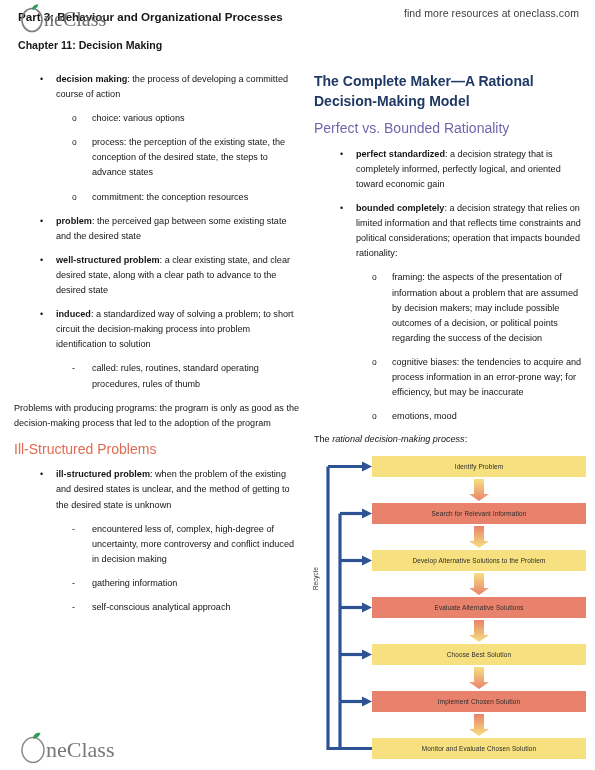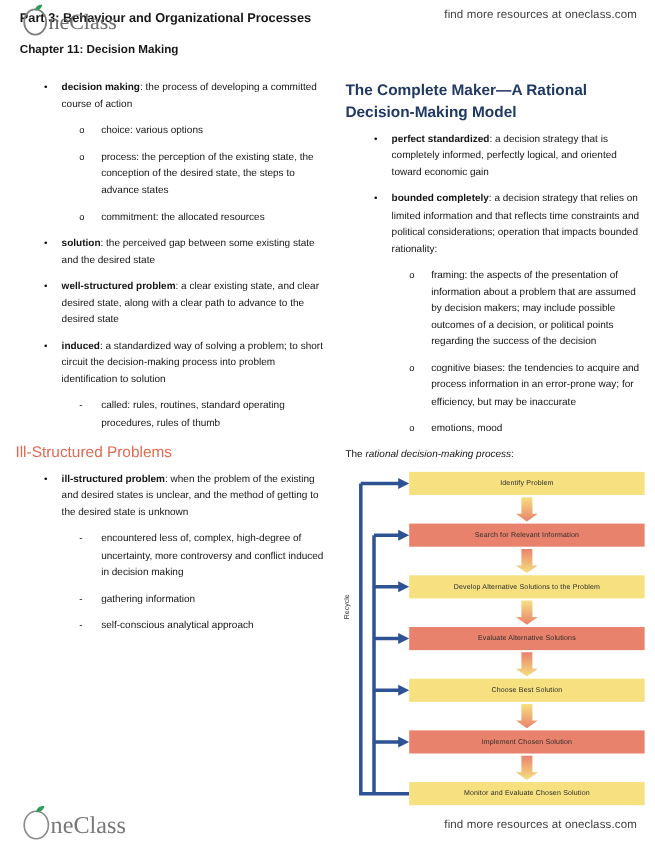--- a/index.html
+++ b/index.html
@@ -151,38 +151,39 @@
             <div class="li lvl2">
               <span class="glyph">o</span>
               <span class="txt">choice: various options</span>
             </div>
             <div class="li lvl2">
               <span class="glyph">o</span>
               <span class="txt">process: the perception of the existing state, the conception of the desired state, the steps to advance states</span>
             </div>
             <div class="li lvl2">
               <span class="glyph">o</span>
-              <span class="txt">commitment: the allocated resources</span>
-            </div>
-            <div class="li lvl1">
-              <span class="glyph">•</span>
-              <span class="txt"><b>solution</b>: the perceived gap between some existing state and the desired state</span>
+              <span class="txt">commitment: the conception resources</span>
+            </div>
+            <div class="li lvl1">
+              <span class="glyph">•</span>
+              <span class="txt"><b>problem</b>: the perceived gap between some existing state and the desired state</span>
             </div>
             <div class="li lvl1">
               <span class="glyph">•</span>
               <span class="txt"><b>well-structured problem</b>: a clear existing state, and clear desired state, along with a clear path to advance to the desired state</span>
             </div>
             <div class="li lvl1">
               <span class="glyph">•</span>
               <span class="txt"><b>induced</b>: a standardized way of solving a problem; to short circuit the decision-making process into problem identification to solution</span>
             </div>
             <div class="li lvl2d">
               <span class="glyph">-</span>
               <span class="txt">called: rules, routines, standard operating procedures, rules of thumb</span>
             </div>
+            <p class="para"><span class="ul">Problems with producing programs</span>: the program is only as good as the decision-making process that led to the adoption of the program</p>
             <h3 class="sec coral">Ill-Structured Problems</h3>
             <div class="li lvl1">
               <span class="glyph">•</span>
               <span class="txt"><b>ill-structured problem</b>: when the problem of the existing and desired states is unclear, and the method of getting to the desired state is unknown</span>
             </div>
             <div class="li lvl2d">
               <span class="glyph">-</span>
               <span class="txt">encountered less of, complex, high-degree of uncertainty, more controversy and conflict induced in decision making</span>
             </div>
             <div class="li lvl2d">
@@ -193,20 +194,21 @@
               <span class="glyph">-</span>
               <span class="txt">self-conscious analytical approach</span>
             </div>
           </div>
       </div>
 
       <div class="col-right">
 
         <h3 class="sec blue">The Complete Maker—A Rational Decision-Making Model</h3>
 
+        <h3 class="sec purple">Perfect vs. Bounded Rationality</h3>
 
         <div id="right-blocks">
             <div class="li lvl1">
               <span class="glyph">•</span>
               <span class="txt"><b>perfect standardized</b>: a decision strategy that is completely informed, perfectly logical, and oriented toward economic gain</span>
             </div>
             <div class="li lvl1">
               <span class="glyph">•</span>
               <span class="txt"><b>bounded completely</b>: a decision strategy that relies on limited information and that reflects time constraints and political considerations; operation that impacts bounded rationality:</span>
             </div>

